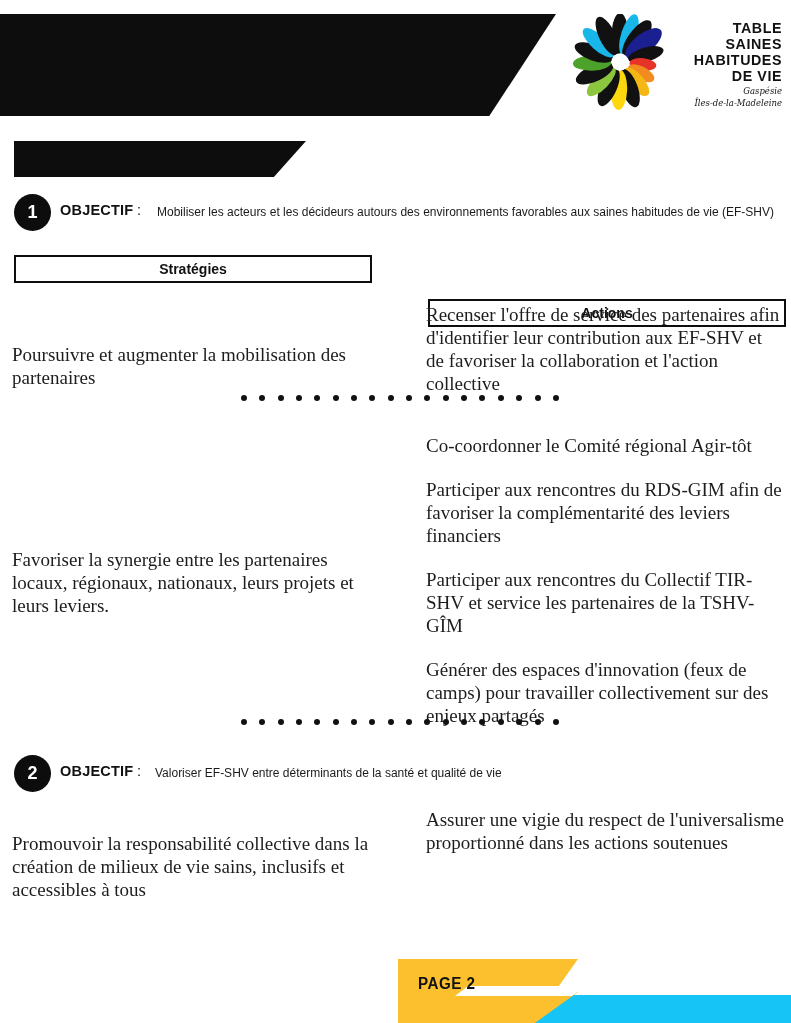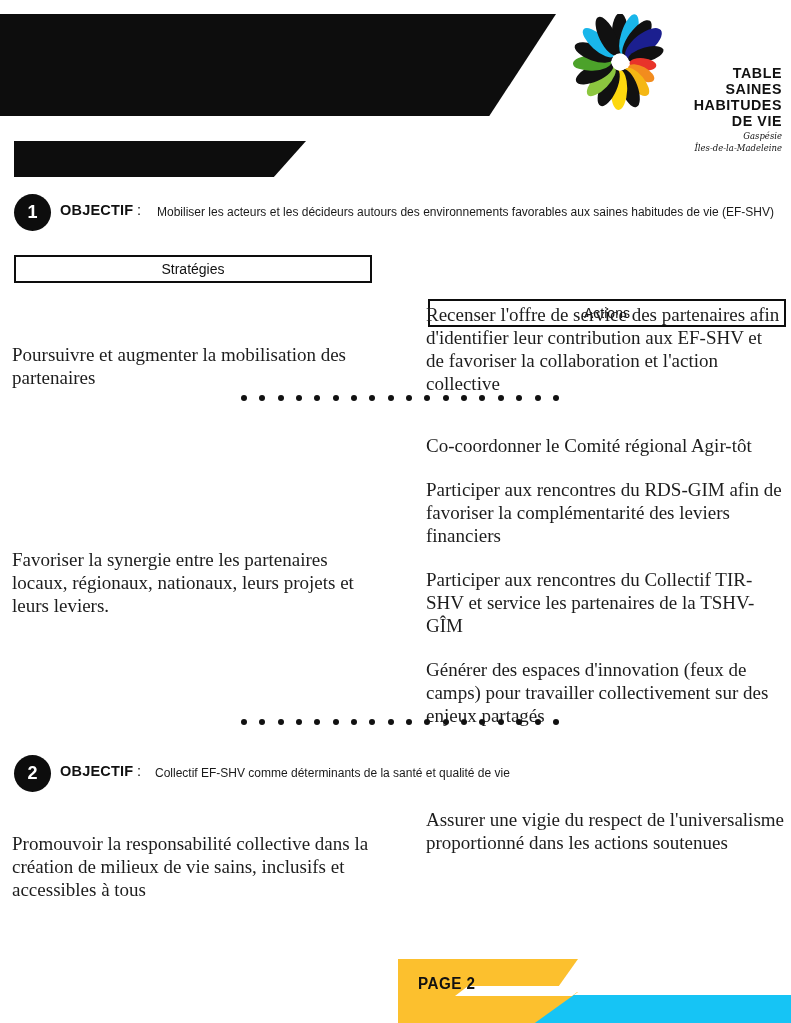--- a/index.html
+++ b/index.html
@@ -70,21 +70,20 @@
     left: 0;
     top: 0;
     width: 96px;
     height: 96px;
   }
   .logo-text {
     position: absolute;
     left: 98px;
     top: 6px;
     width: 112px;
-    margin-top: 45px;
   }
   .logo-line {
     font-family: "Liberation Sans", sans-serif;
     font-weight: bold;
     font-size: 15px;
     line-height: 16px;
     letter-spacing: 0.6px;
     text-align: right;
     color: #111;
     transform: scaleX(0.95);
@@ -180,21 +179,21 @@
     height: 28px;
     border: 2px solid #0d0d0d;
     background: #ffffff;
     display: flex;
     align-items: center;
     justify-content: center;
     box-sizing: border-box;
   }
   .col-head span {
     font-family: "Liberation Sans", sans-serif;
-    font-weight: normal;
+    font-weight: bold;
     font-size: 14px;
     color: #111;
   }
   .col-head.left  { left: 14px;  width: 358px; }
   .col-head.right { left: 428px; width: 358px; margin-top: 44px; }
 
   
   .cell {
     position: absolute;
     font-family: Liberation Serif, serif;
@@ -425,21 +424,21 @@
   <i></i>
     <i></i>
   <i></i>
     <i></i>
 </div>
 
 <div class="objective" style="top:755px;">
   <div class="obj-badge">2</div>
   <div class="obj-label">OBJECTIF</div>
   <div class="obj-colon" style="left:137px;">:</div>
-  <div class="obj-text" style="left:155px; width:620px;">Collectif EF-SHV comme déterminants de la santé et qualité de vie</div>
+  <div class="obj-text" style="left:155px; width:620px;">Valoriser EF-SHV entre déterminants de la santé et qualité de vie</div>
 </div>
 
 <div class="cell left" style="top:808px;">Promouvoir la responsabilité collective dans la création de milieux de vie sains, inclusifs et accessibles à tous</div>
 <div class="cell right" style="top:808px;">
   <p class="action-item">Assurer une vigie du respect de l'universalisme proportionné dans les actions soutenues</p>
 </div>
 
 <div class="footer-cyan"></div>
 <div class="footer-yellow-lower"></div>
 <div class="footer-notch"></div>

